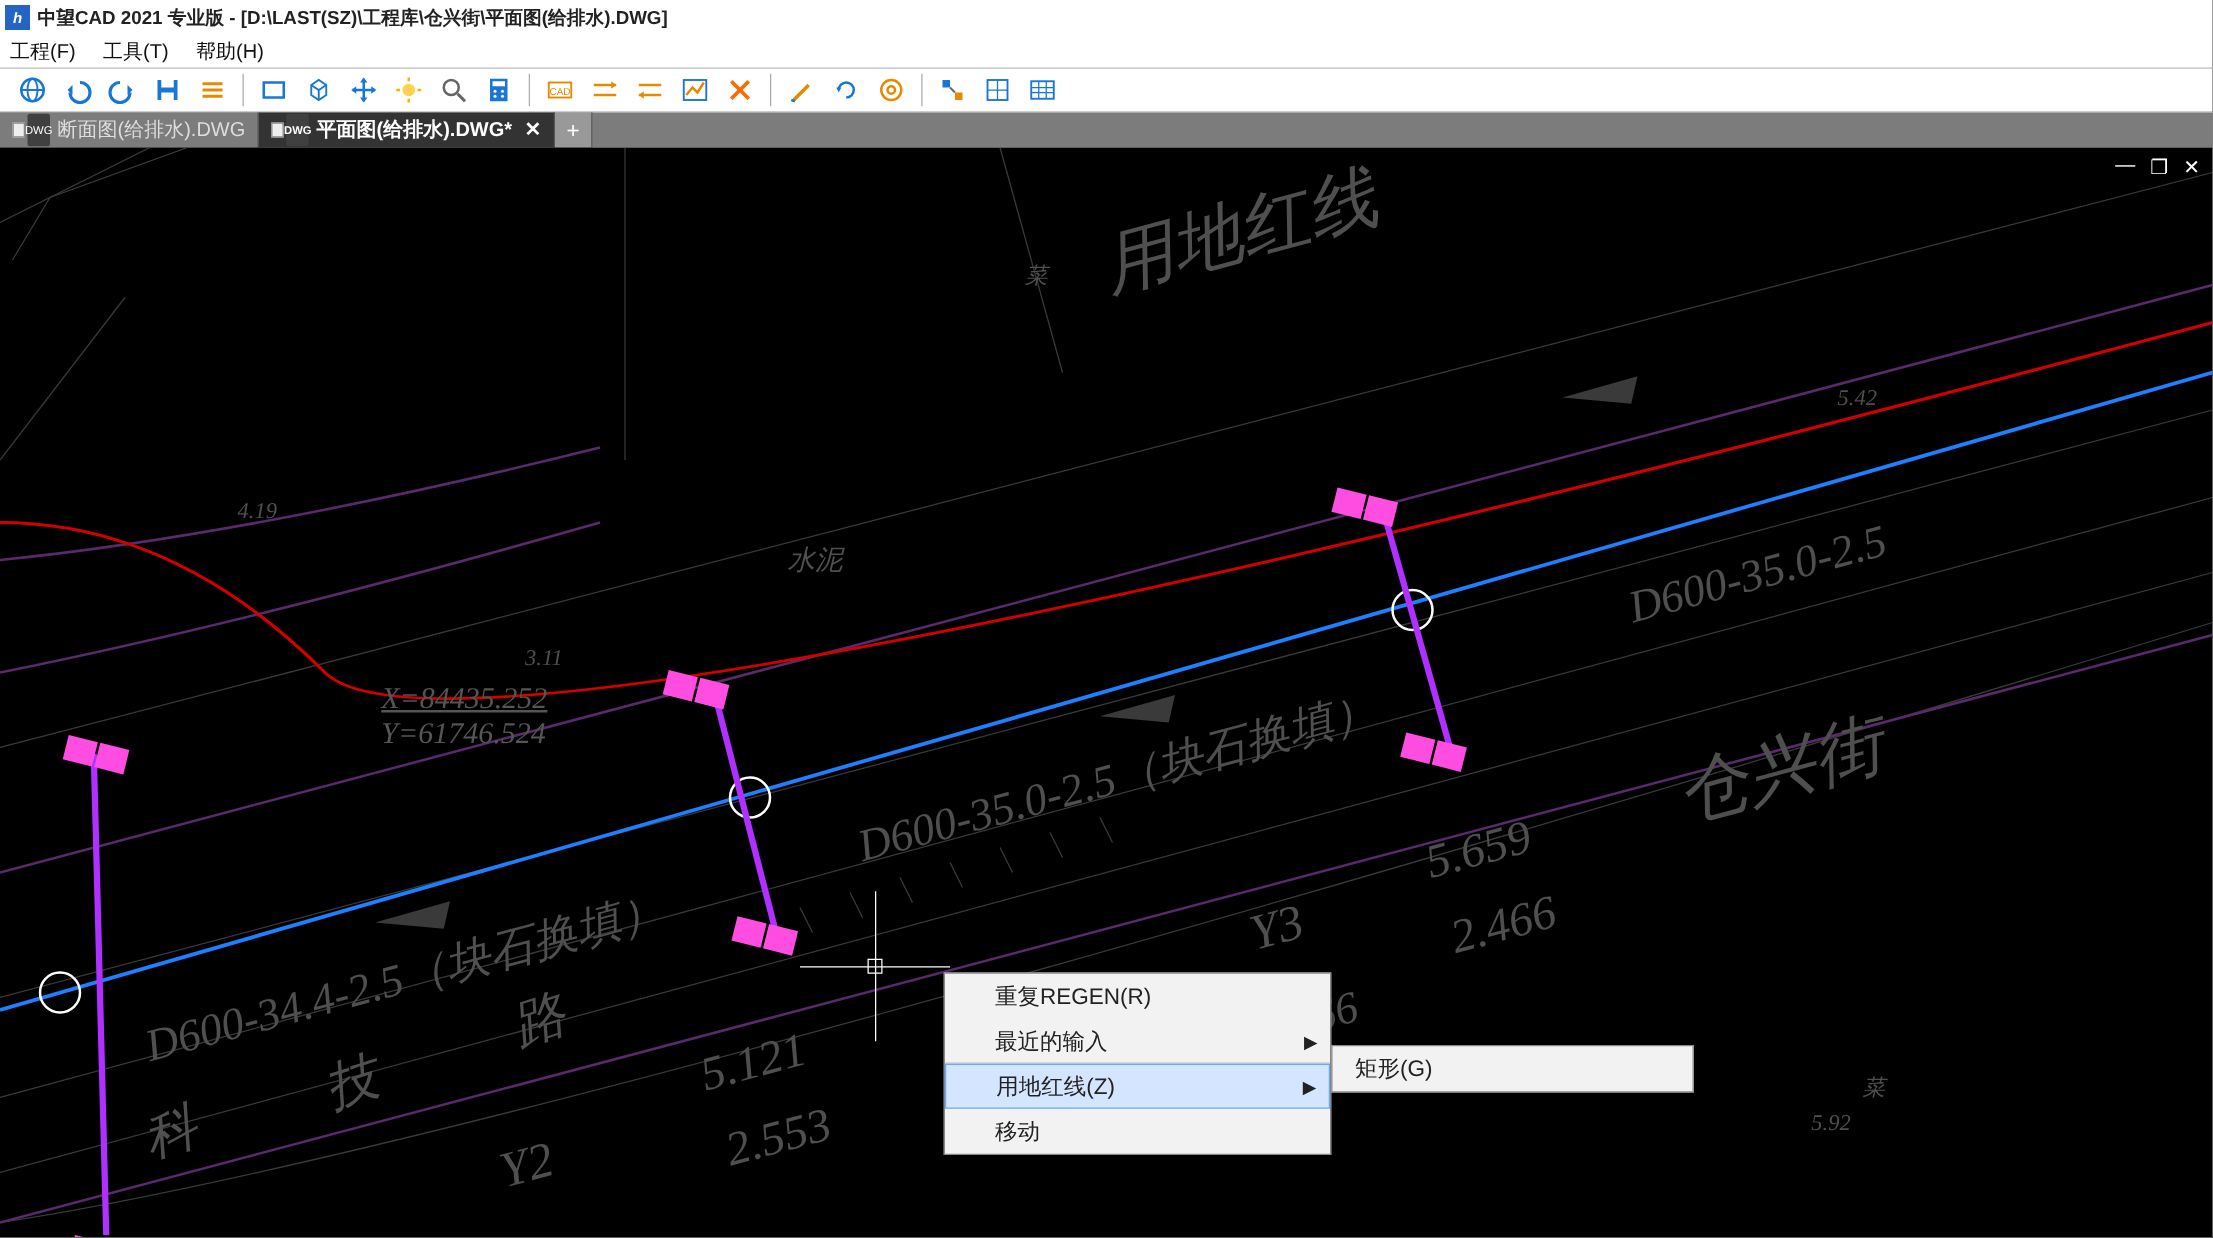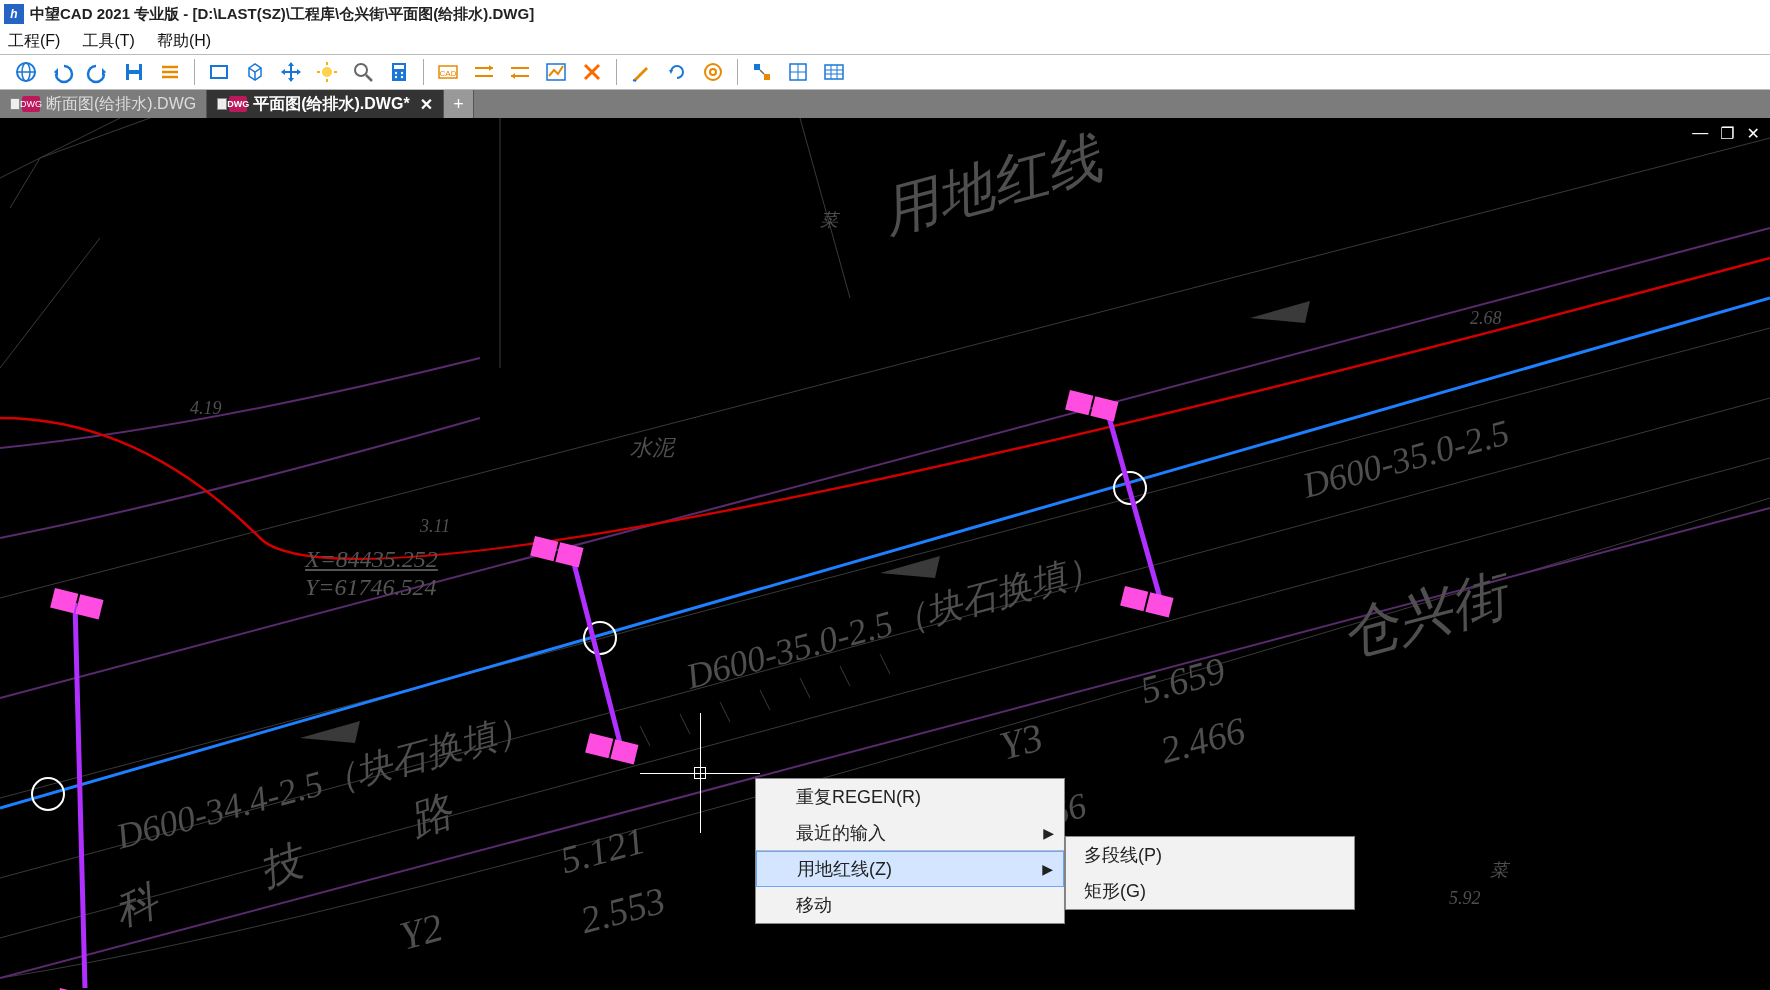--- a/index.html
+++ b/index.html
@@ -18,21 +18,21 @@
   .toolbar { height: 36px; background: #fff; display: flex; align-items: center; padding: 0 8px; border-top: 1px solid #bbb; border-bottom: 1px solid #bbb;}
   .toolbar .tool-icon { width: 30px; height: 30px; margin: 0 3px; display: flex; align-items: center; justify-content: center; }
   .toolbar .sep { width: 1px; height: 26px; background: #aaa; margin: 0 6px; }
   .tool-icon svg { width: 24px; height: 24px; }
 
   
   .tab-bar { height: 28px; background: #7c7c7c; display: flex; align-items: stretch; }
   .tab { display: flex; align-items: center; padding: 0 10px; font-size: 16px; border-right: 1px solid #555; position: relative; }
   .tab.inactive { background: #7c7c7c; color: #ddd; }
   .tab.active { background: #333; color: #fff; font-weight: bold; }
-  .tab .dwg-icon { width: 18px; height: 16px; background: #be185d; color: #fff; font-size: 9px; display: inline-flex; align-items: center; justify-content: center; margin-right: 6px; border-radius: 2px;}
+  .tab .dwg-icon { width: 18px; height: 26px; background: #404040; color: #fff; font-size: 9px; display: inline-flex; align-items: center; justify-content: center; margin-right: 6px; border-radius: 2px;}
   .tab .print-icon { width: 10px; height: 12px; background: #eee; margin-right: 2px; border:1px solid #888;}
   .tab .close-x { margin-left: 10px; font-weight: bold; }
   .tab.newtab { background: #999; width: 30px; justify-content: center; color: #fff; font-size: 18px; }
 
   
   .canvas { position: relative; background: #000; height: calc(990px - 28px - 26px - 36px - 28px); overflow: hidden; }
   .canvas svg.main { position: absolute; top: 0; left: 0; width: 100%; height: 100%; }
   .window-controls { position: absolute; top: 6px; right: 10px; display: flex; gap: 12px; color: #fff; font-size: 16px; }
   .window-controls span { cursor: pointer; }
 
@@ -334,21 +334,21 @@
       <polygon points="1250,200 1310,183 1305,205"></polygon>
     </g>
   </svg>
 
   <div class="cad-label" style="left:880px; top:30px; font-size:56px; transform:rotate(-15deg);">用地红线</div>
   <div class="cad-label" style="left:630px; top:315px; font-size:22px;">水泥</div>
   <div class="cad-label" style="left:305px; top:428px; font-size:24px; color:#555;text-decoration:underline;">X=84435.252</div>
   <div class="cad-label" style="left:305px; top:456px; font-size:24px; color:#555;">Y=61746.524</div>
   <div class="cad-label small" style="left:420px; top:398px;">3.11</div>
   <div class="cad-label small" style="left:190px; top:280px;font-style:italic;">4.19</div>
-  <div class="cad-label small" style="left:1470px; top:190px;">2.68</div>
+  <div class="cad-label small" style="left:1470px; top:190px;">5.42</div>
   <div class="cad-label" style="left:110px; top:640px; font-size:36px; transform:rotate(-15deg);">D600-34.4-2.5（块石换填）</div>
   <div class="cad-label" style="left:680px; top:480px; font-size:36px; transform:rotate(-15deg);">D600-35.0-2.5（块石换填）</div>
   <div class="cad-label" style="left:1300px; top:320px; font-size:36px; transform:rotate(-15deg);">D600-35.0-2.5</div>
   <div class="cad-label" style="left:115px; top:760px; font-size:42px; transform:rotate(-18deg);">科</div>
   <div class="cad-label" style="left:260px; top:720px; font-size:42px; transform:rotate(-18deg);">技</div>
   <div class="cad-label" style="left:410px; top:670px; font-size:42px; transform:rotate(-18deg);">路</div>
   <div class="cad-label" style="left:1340px; top:460px; font-size:56px; transform:rotate(-15deg);">仓兴街</div>
   <div class="cad-label" style="left:1140px; top:540px; font-size:38px; transform:rotate(-15deg);">5.659</div>
   <div class="cad-label" style="left:1160px; top:600px; font-size:38px; transform:rotate(-15deg);">2.466</div>
   <div class="cad-label" style="left:560px; top:710px; font-size:38px; transform:rotate(-15deg);">5.121</div>
@@ -378,19 +378,16 @@
       <span>用地红线(Z)</span>
       <span class="arrow">▶</span>
     </div>
     <div class="row">
       <span>移动</span>
     </div>
   </div>
 
   <div class="submenu" style="left:1065px; top:718px; width:290px;">
     <div class="row">
-      <span>多段线(P)</span>
-    </div>
-    <div class="row">
       <span>矩形(G)</span>
     </div>
   </div>
 </div>
 
 </body></html>

